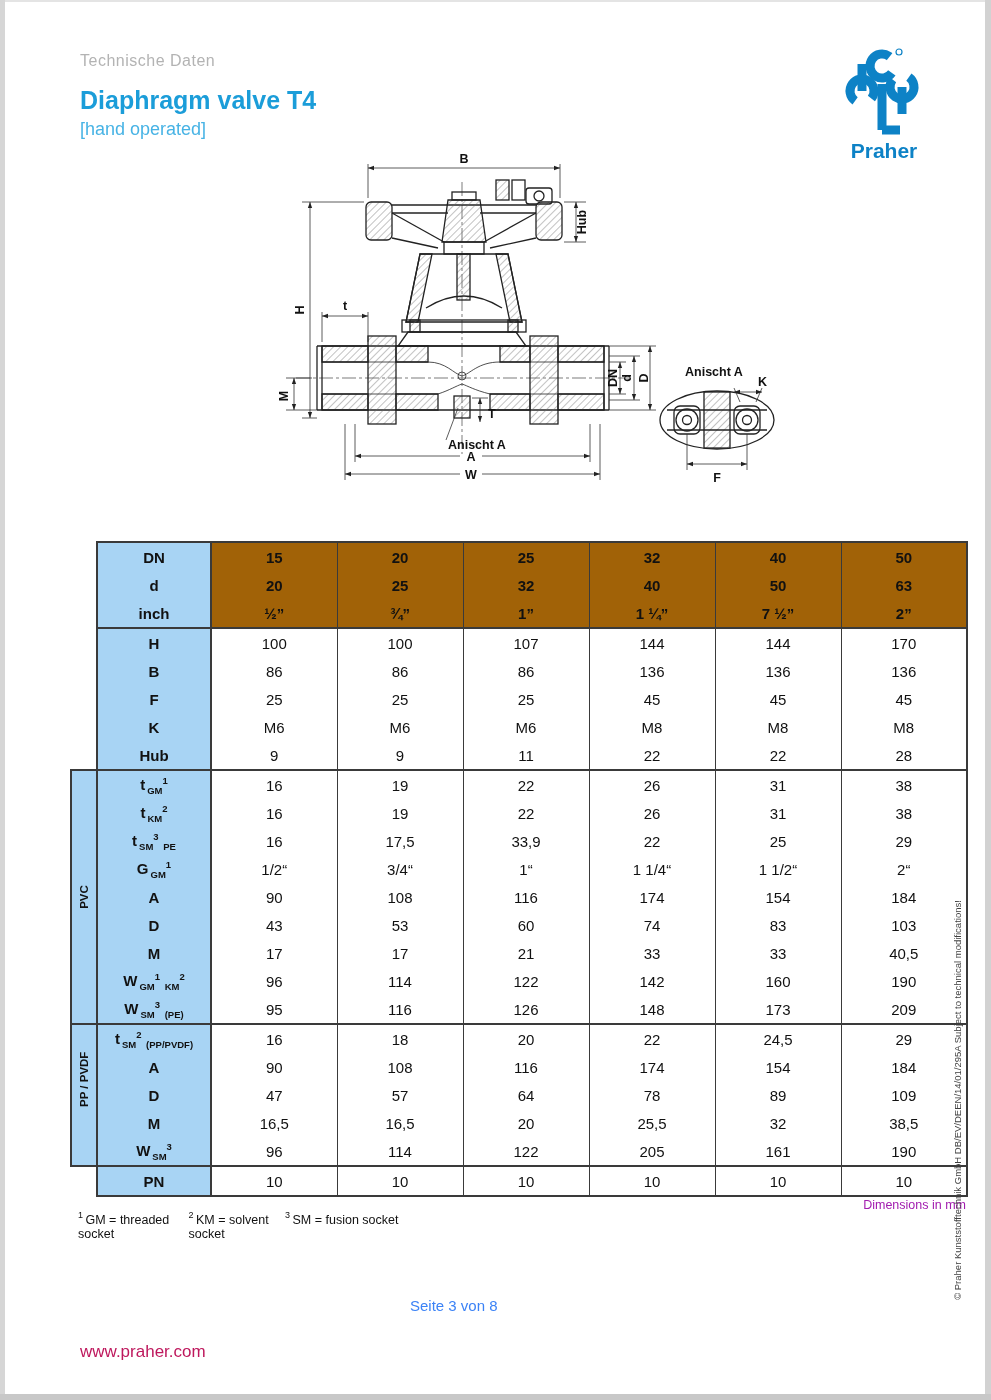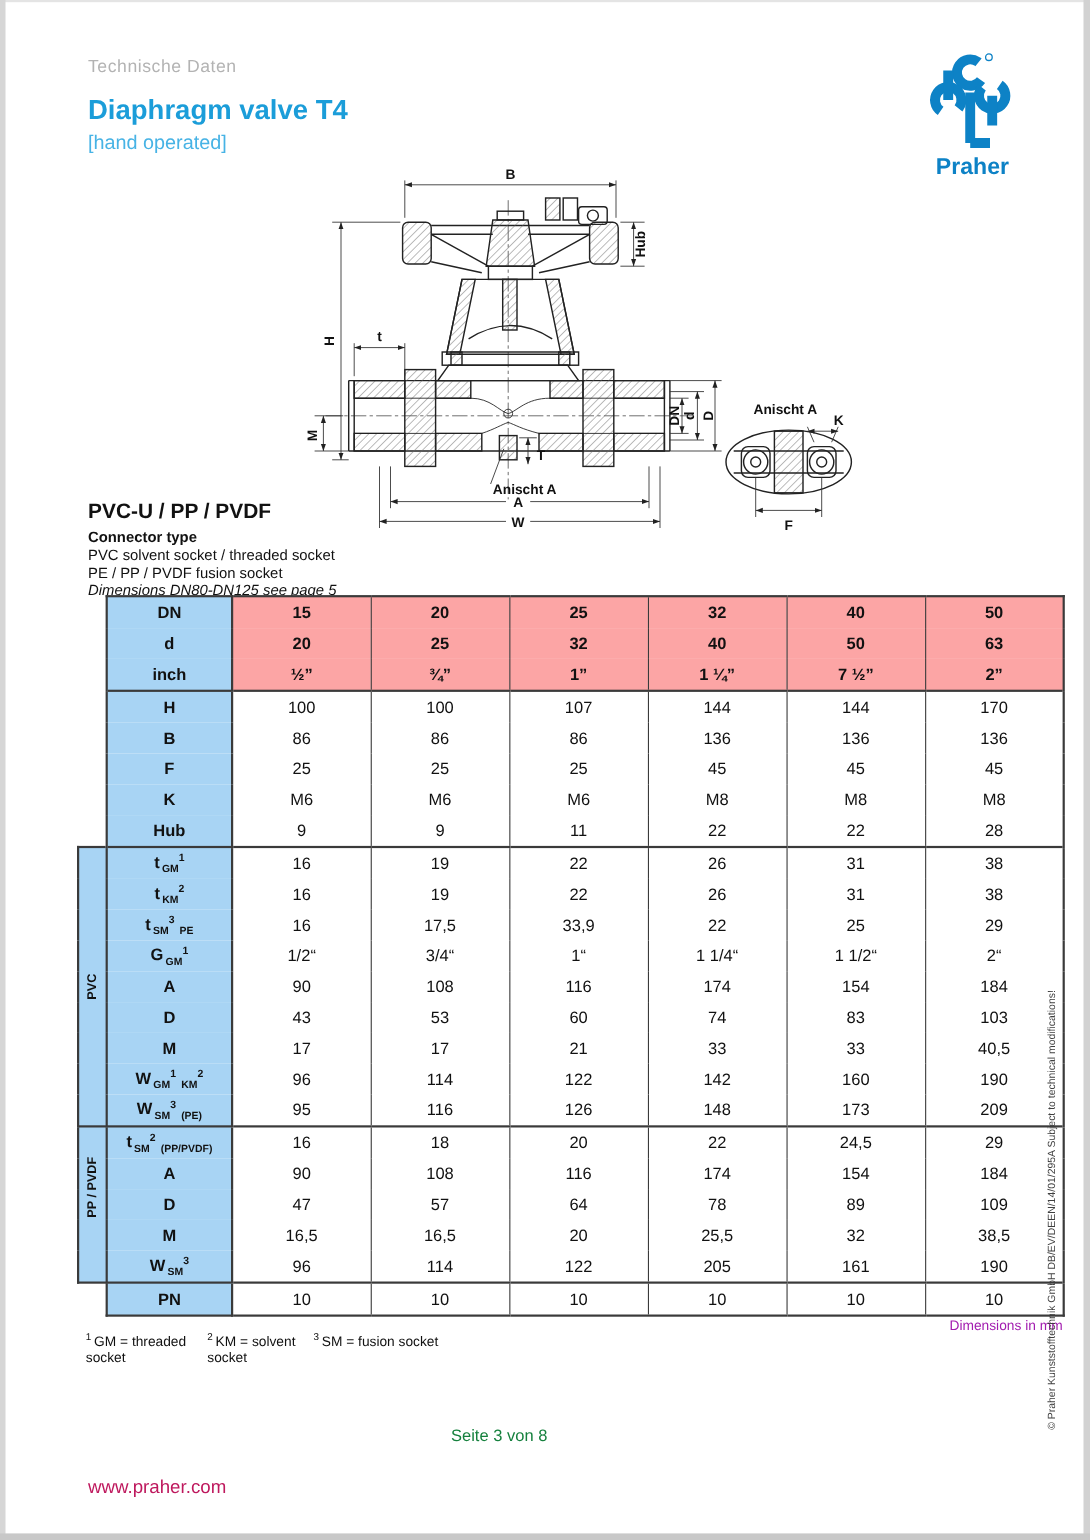--- a/index.html
+++ b/index.html
@@ -25,39 +25,39 @@
   .intro .ln{font-size:13.5px;margin:0 0 1px 0;}
   .intro .nt{font-size:13.5px;font-style:italic;margin:0;}
 
   table.dim{position:absolute;left:70px;top:541px;width:896px;border-collapse:collapse;table-layout:fixed;}
   table.dim td{height:28px;text-align:center;vertical-align:middle;font-size:15px;padding:0;color:#111;}
   td.void{border:none;background:transparent;}
   td.grp{border:2.4px solid #3a3a3a;background:#a8d4f4;}
   td.grp .rot{transform:rotate(-90deg);font-weight:bold;font-size:11.5px;white-space:nowrap;}
   td.lbl{background:#a8d4f4;font-weight:bold;border-left:2.4px solid #3a3a3a;border-right:2.4px solid #3a3a3a;}
   td.data{background:#fff;border-right:1.5px solid #3a3a3a;}
-  td.data.hd{background:#fca5a5;font-weight:bold;}
+  td.data.hd{background:#a16207;font-weight:bold;}
   td.data.last{border-right:2.4px solid #3a3a3a;}
   tr.sec-top td:not(.void){border-top:2.4px solid #3a3a3a;}
   tr.sec-bottom td:not(.void){border-bottom:2.4px solid #3a3a3a;}
   .sb{font-size:9.5px;vertical-align:-4px;font-weight:bold;margin-left:2px;}
   .sp{font-size:9.5px;vertical-align:6px;font-weight:bold;}
 
   .mmnote{position:absolute;left:70px;top:1198px;width:896px;text-align:right;font-size:12.5px;color:#a21caf;}
 
   .footnotes{position:absolute;left:78px;top:1210px;display:flex;font-size:12.5px;color:#111;}
   .footnotes .col{display:flex;flex-direction:row;gap:5px;}
   .footnotes .col.c1{width:207px;}
   .fn .fs{font-size:9px;vertical-align:6px;}
 
   .sidetext{position:absolute;left:957px;top:1100px;transform:translate(-50%,-50%) rotate(-90deg);
             white-space:nowrap;font-size:9.5px;color:#3f3f3f;}
 
   .weblink{position:absolute;left:80px;top:1294px;font-size:17px;color:#be185d;text-decoration:none;margin-top:48px;}
-  .pageind{position:absolute;left:410px;top:1297px;font-size:15px;color:#15803d;}
+  .pageind{position:absolute;left:410px;top:1297px;font-size:15px;color:#3b82f6;}
 
   .obj{stroke:#222;stroke-width:1.3;fill:none;}
   .thin{stroke:#222;stroke-width:0.8;fill:none;}
   .dimln{stroke:#333;stroke-width:0.8;fill:none;}
   .cl{stroke:#444;stroke-width:0.7;fill:none;stroke-dasharray:14 3 3 3;}
   .dtx{font-family:"Liberation Sans",sans-serif;font-weight:bold;font-size:12.5px;fill:#111;}
 </style>
 </head>
 <body>
 
@@ -226,27 +226,20 @@
       <text class="dtx" x="220" y="268">T</text>
       <text class="dtx" x="180" y="299" font-size="13">Anischt A</text>
       <text class="dtx" x="203" y="311" text-anchor="middle">A</text>
       <text class="dtx" x="203" y="329" text-anchor="middle">W</text>
       <text class="dtx" x="417" y="226" font-size="13">Anischt A</text>
       <text class="dtx" x="490" y="236">K</text>
       <text class="dtx" x="449" y="332" text-anchor="middle">F</text>
     </g>
   </svg>
 
-  <div class="intro">
-    <p class="mat">PVC-U / PP / PVDF</p>
-    <p class="ct">Connector type</p>
-    <p class="ln">PVC solvent socket / threaded socket</p>
-    <p class="ln">PE / PP / PVDF fusion socket</p>
-    <p class="nt">Dimensions DN80-DN125 see page 5</p>
-  </div>
 
   <table class="dim">
     <colgroup>
       <col style="width:26px">
         <col style="width:114px">
       <col style="width:126px">
         <col style="width:126px">
         <col style="width:126px">
       <col style="width:126px">
         <col style="width:126px">

